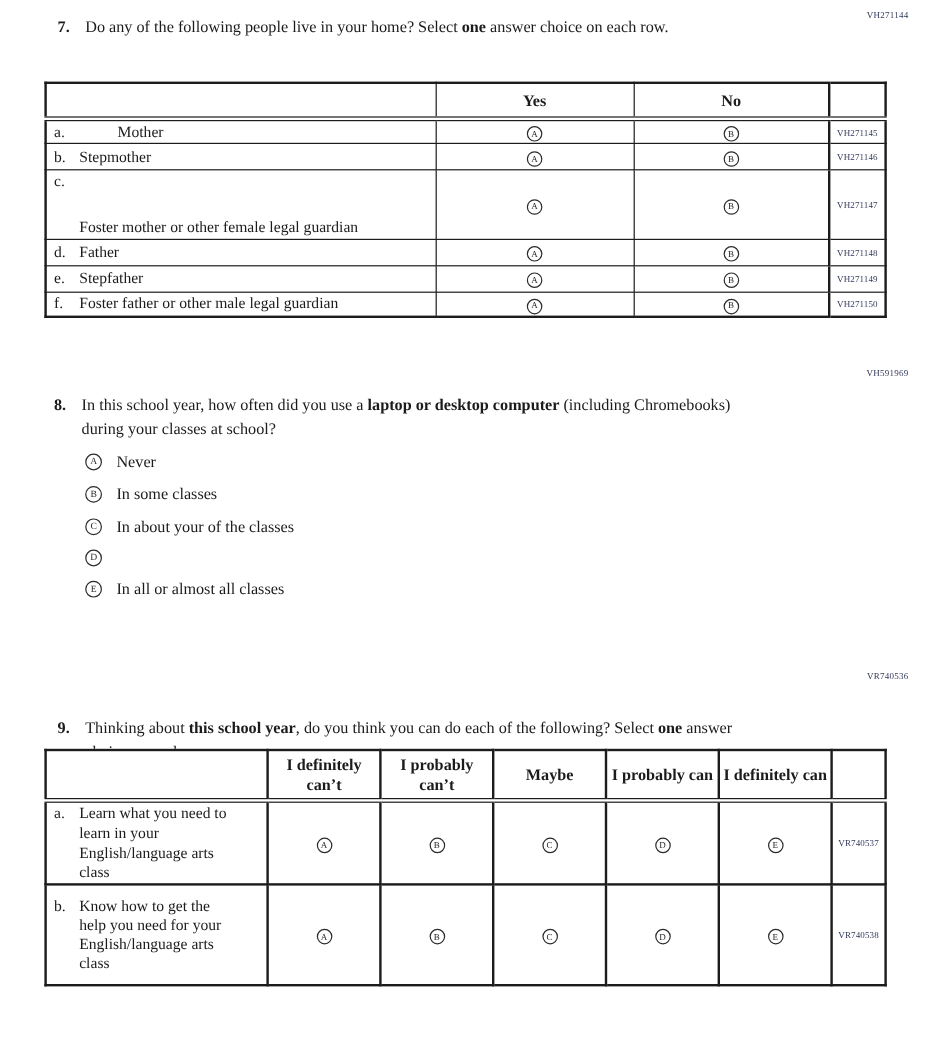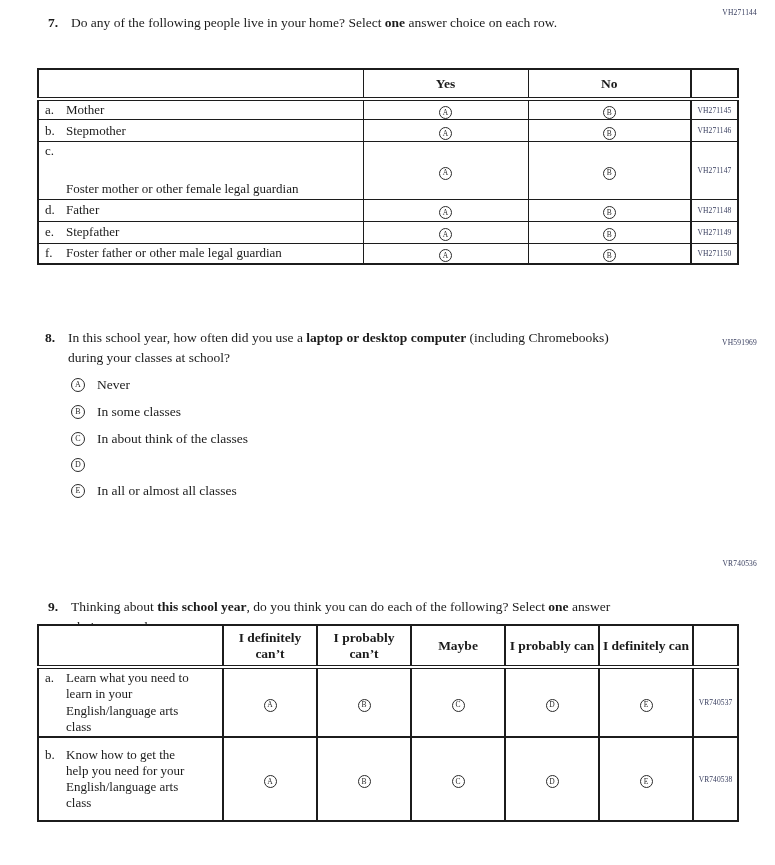--- a/index.html
+++ b/index.html
@@ -73,21 +73,21 @@
         <tr style="height:30px;">
       <th></th>
       <th>Yes</th>
       <th>No</th>
       <th class="code-col"></th>
     </tr>
     <tr style="height:20px;">
       <td class="label-cell">
             <div class="rowlabel">
               <span class="rl-letter">a.</span>
-              <span class="rl-text" style="width:285px;">Mother</span>
+              <span class="rl-text" style="width:285px;margin-left:32px;">Mother</span>
             </div>
           </td>
       <td class="bubble-cell"><span class="bubble">
               <span>A</span>
             </span></td>
       <td class="bubble-cell"><span class="bubble">
               <span>B</span>
             </span></td>
       <td class="code-cell">VH271145</td>
     </tr>
@@ -162,21 +162,21 @@
               <span>A</span>
             </span></td>
       <td class="bubble-cell"><span class="bubble">
               <span>B</span>
             </span></td>
       <td class="code-cell">VH271150</td>
     </tr>
   </tbody>
     </table>
 
-  <div class="qcode" style="top:306px;right:18px;margin-top:32px;">VH591969</div>
+  <div class="qcode" style="top:306px;right:18px;">VH591969</div>
 
   <div class="question" style="top:328px;left:45px;">
     <span class="qnum">8.</span>
     <div class="qtext" style="width:552px;">
       <span>In this school year, how often did you use a </span><b>laptop or desktop computer</b><span> (including Chromebooks) during your classes at school?</span>
     </div>
   </div>
 
   <div class="opts" style="top:377px;left:71px;">
     <div class="opt">
@@ -188,21 +188,21 @@
     <div class="opt">
       <span class="bubble bubble-lg">
           <span>B</span>
         </span>
       <span class="opt-text">In some classes</span>
     </div>
     <div class="opt">
       <span class="bubble bubble-lg">
           <span>C</span>
         </span>
-      <span class="opt-text">In about think of the classes</span>
+      <span class="opt-text">In about your of the classes</span>
     </div>
     <div class="opt">
       <span class="bubble bubble-lg">
           <span>D</span>
         </span>
     </div>
     <div class="opt">
       <span class="bubble bubble-lg">
           <span>E</span>
         </span>

